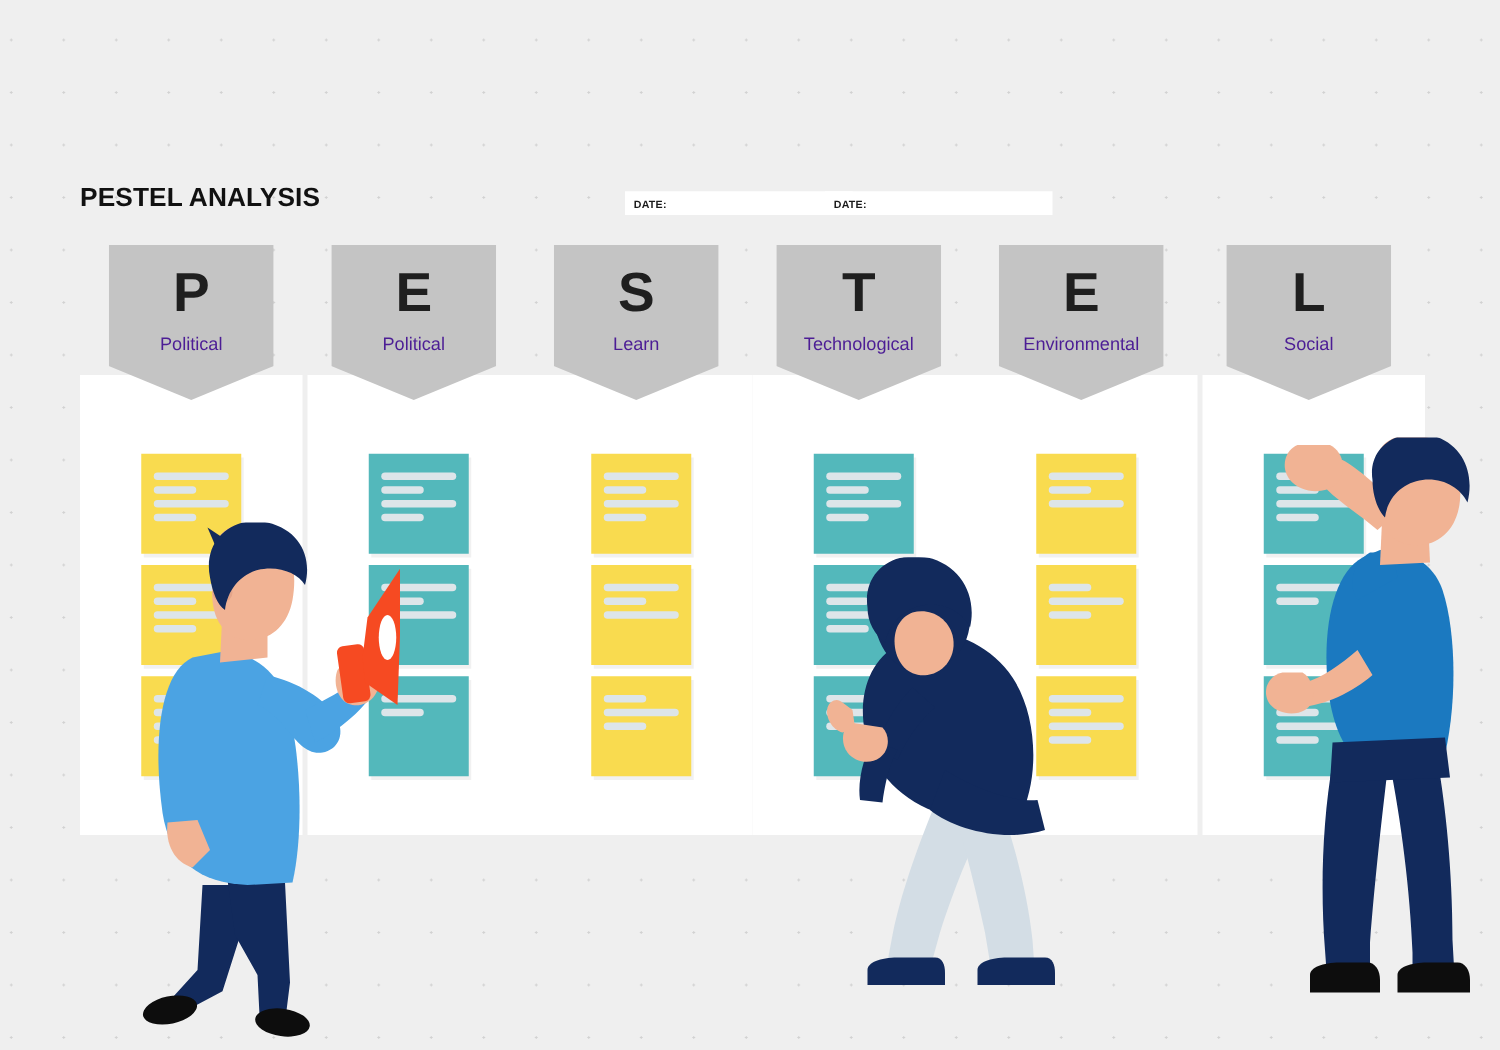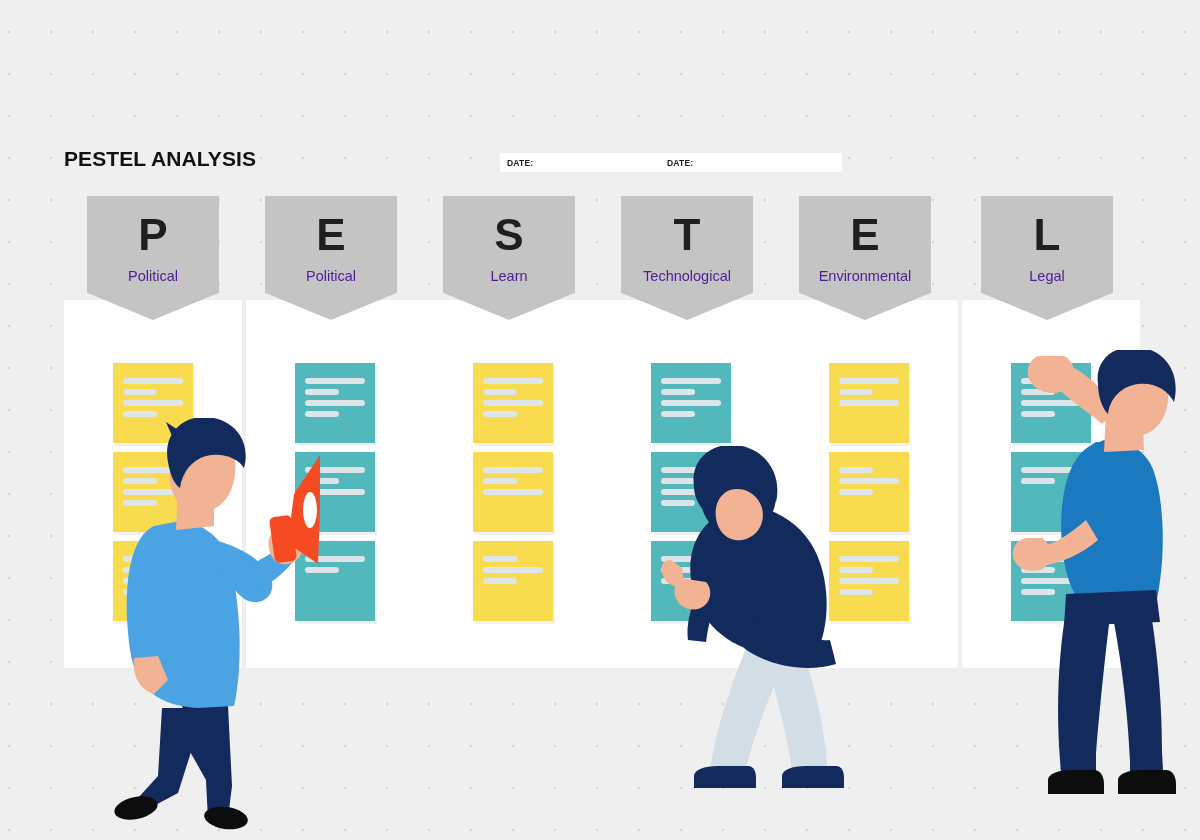--- a/index.html
+++ b/index.html
@@ -336,21 +336,21 @@
   <div class="banner" id="banner-3">
     <div class="banner-letter">T</div>
     <div class="banner-label">Technological</div>
   </div>
   <div class="banner" id="banner-4">
     <div class="banner-letter">E</div>
     <div class="banner-label">Environmental</div>
   </div>
   <div class="banner" id="banner-5">
     <div class="banner-letter">L</div>
-    <div class="banner-label">Legal</div>
+    <div class="banner-label">Social</div>
   </div>
 
   <svg class="person" id="person-megaphone" viewBox="0 0 210 418">
 
     <path d="M52 290 L95 290 L68 375 L36 392 L28 380 L48 358 Z" fill="#122a5c"></path>
 
     <ellipse cx="26" cy="390" rx="22" ry="11" fill="#0d0d0d" transform="rotate(-12 26 390)"></ellipse>
 
     <path d="M72 286 L118 288 L122 368 L118 400 L98 402 L96 362 L78 330 Z" fill="#122a5c"></path>
 

